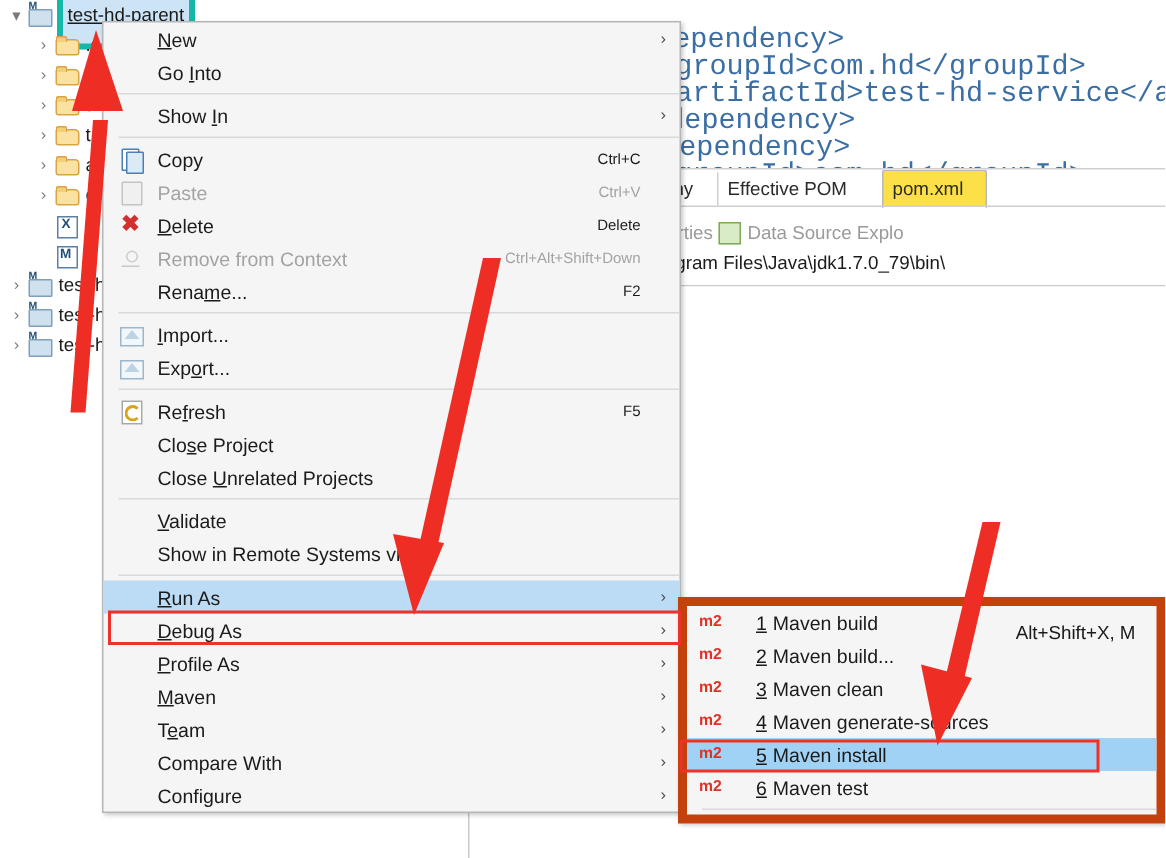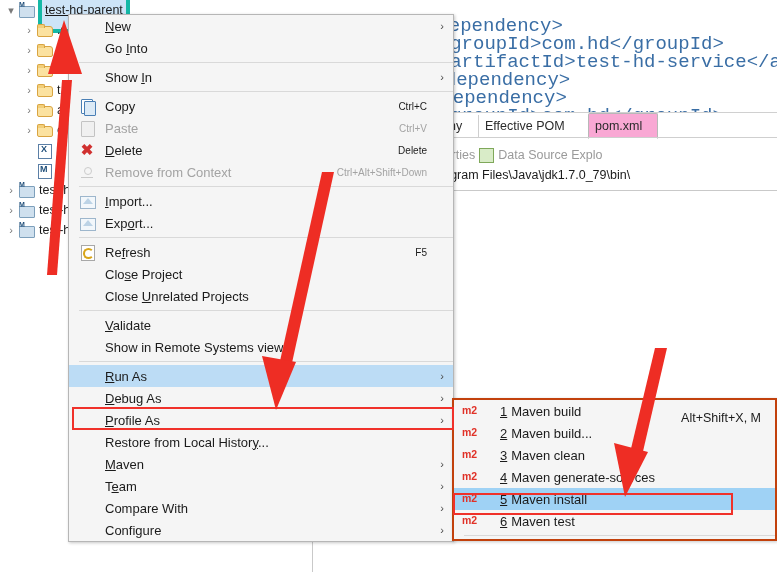--- a/index.html
+++ b/index.html
@@ -170,21 +170,21 @@
     display: flex; align-items: center;
     padding: 0 6px;
     box-sizing: border-box;
     white-space: nowrap;
     border-left: 1px solid #cfcfcf;
   }
   .etab.active {
     border: 1px solid #b8b8b8;
     border-bottom: 1px solid #ffffff;
     border-radius: 2px 2px 0 0;
-    background: #f9a8d4;
+    background: #fde047;
     top: 0; height: 26px;
   }
   .tab-underline {
     position: absolute;
     left: 0; top: 137px; width: 467px; height: 1px;
     background: #cfcfcf;
   }
 
   
   .viewstrip {
@@ -338,21 +338,21 @@
     border-left:5px solid transparent; border-right:5px solid transparent;
     border-bottom:6px solid #bcd3e6;
   }
 
   
   .submenu {
     position: absolute;
     left: 452px; top: 398px;
     width: 325px;
     background: #f5f5f5;
-    border: 2px solid #c2410c;
+    border: 6px solid #c2410c;
     box-shadow: 1px 1px 3px rgba(0,0,0,0.22);
     box-sizing: border-box;
     overflow: hidden;
   }
   .smi {
     position: relative;
     height: 22px;
     display: flex; align-items: center;
     font-size: 13px;
     color: #1b1b1b;
@@ -537,20 +537,24 @@
       <span><span class="ul">D</span>elete</span>
       <span class="accel">Delete</span>
     </div>
     <div class="mi disabled">
       <span class="mi-icon">
           <span class="icn-ctx"></span>
         </span>
       <span>Remove from Context</span>
       <span class="accel">Ctrl+Alt+Shift+Down</span>
     </div>
+    <div class="mi">
+      <span>Rena<span class="ul">m</span>e...</span>
+      <span class="accel">F2</span>
+    </div>
     <div class="msep"></div>
 
     <div class="mi">
       <span class="mi-icon">
           <span class="icn-impexp"></span>
         </span>
       <span><span class="ul">I</span>mport...</span>
     </div>
     <div class="mi">
       <span class="mi-icon">
@@ -587,23 +591,20 @@
       <span><span class="ul">R</span>un As</span>
       <span class="arrow">›</span>
     </div>
     <div class="mi">
       <span><span class="ul">D</span>ebug As</span>
       <span class="arrow">›</span>
     </div>
     <div class="mi">
       <span><span class="ul">P</span>rofile As</span>
       <span class="arrow">›</span>
-    </div>
-    <div class="mi">
-      <span>Restore from Local Histor<span class="ul">y</span>...</span>
     </div>
     <div class="mi">
       <span><span class="ul">M</span>aven</span>
       <span class="arrow">›</span>
     </div>
     <div class="mi">
       <span>T<span class="ul">e</span>am</span>
       <span class="arrow">›</span>
     </div>
     <div class="mi">

